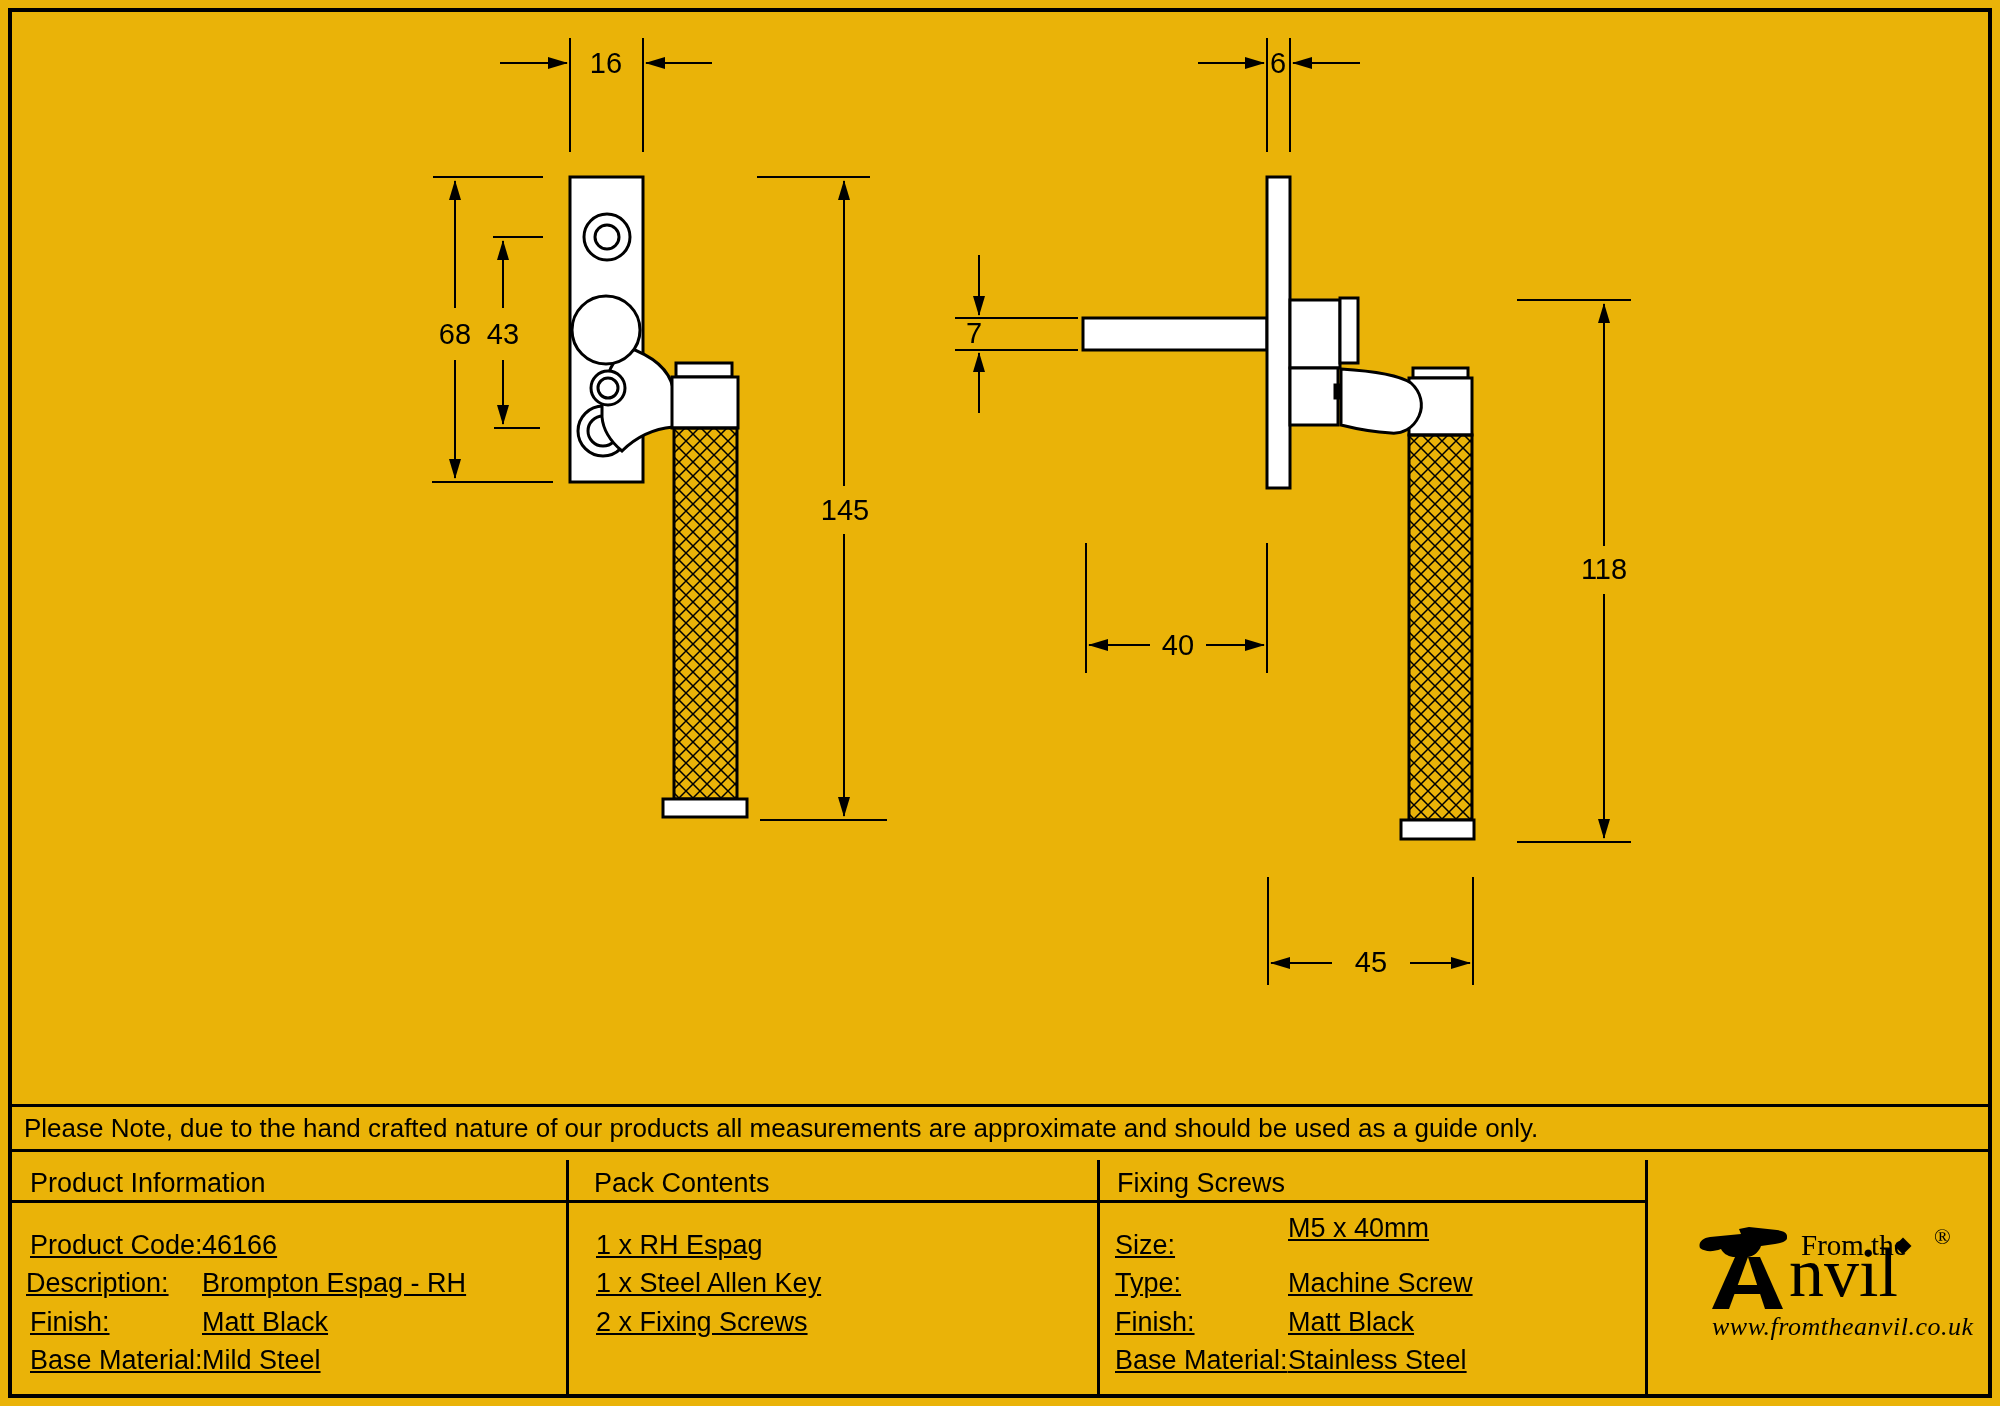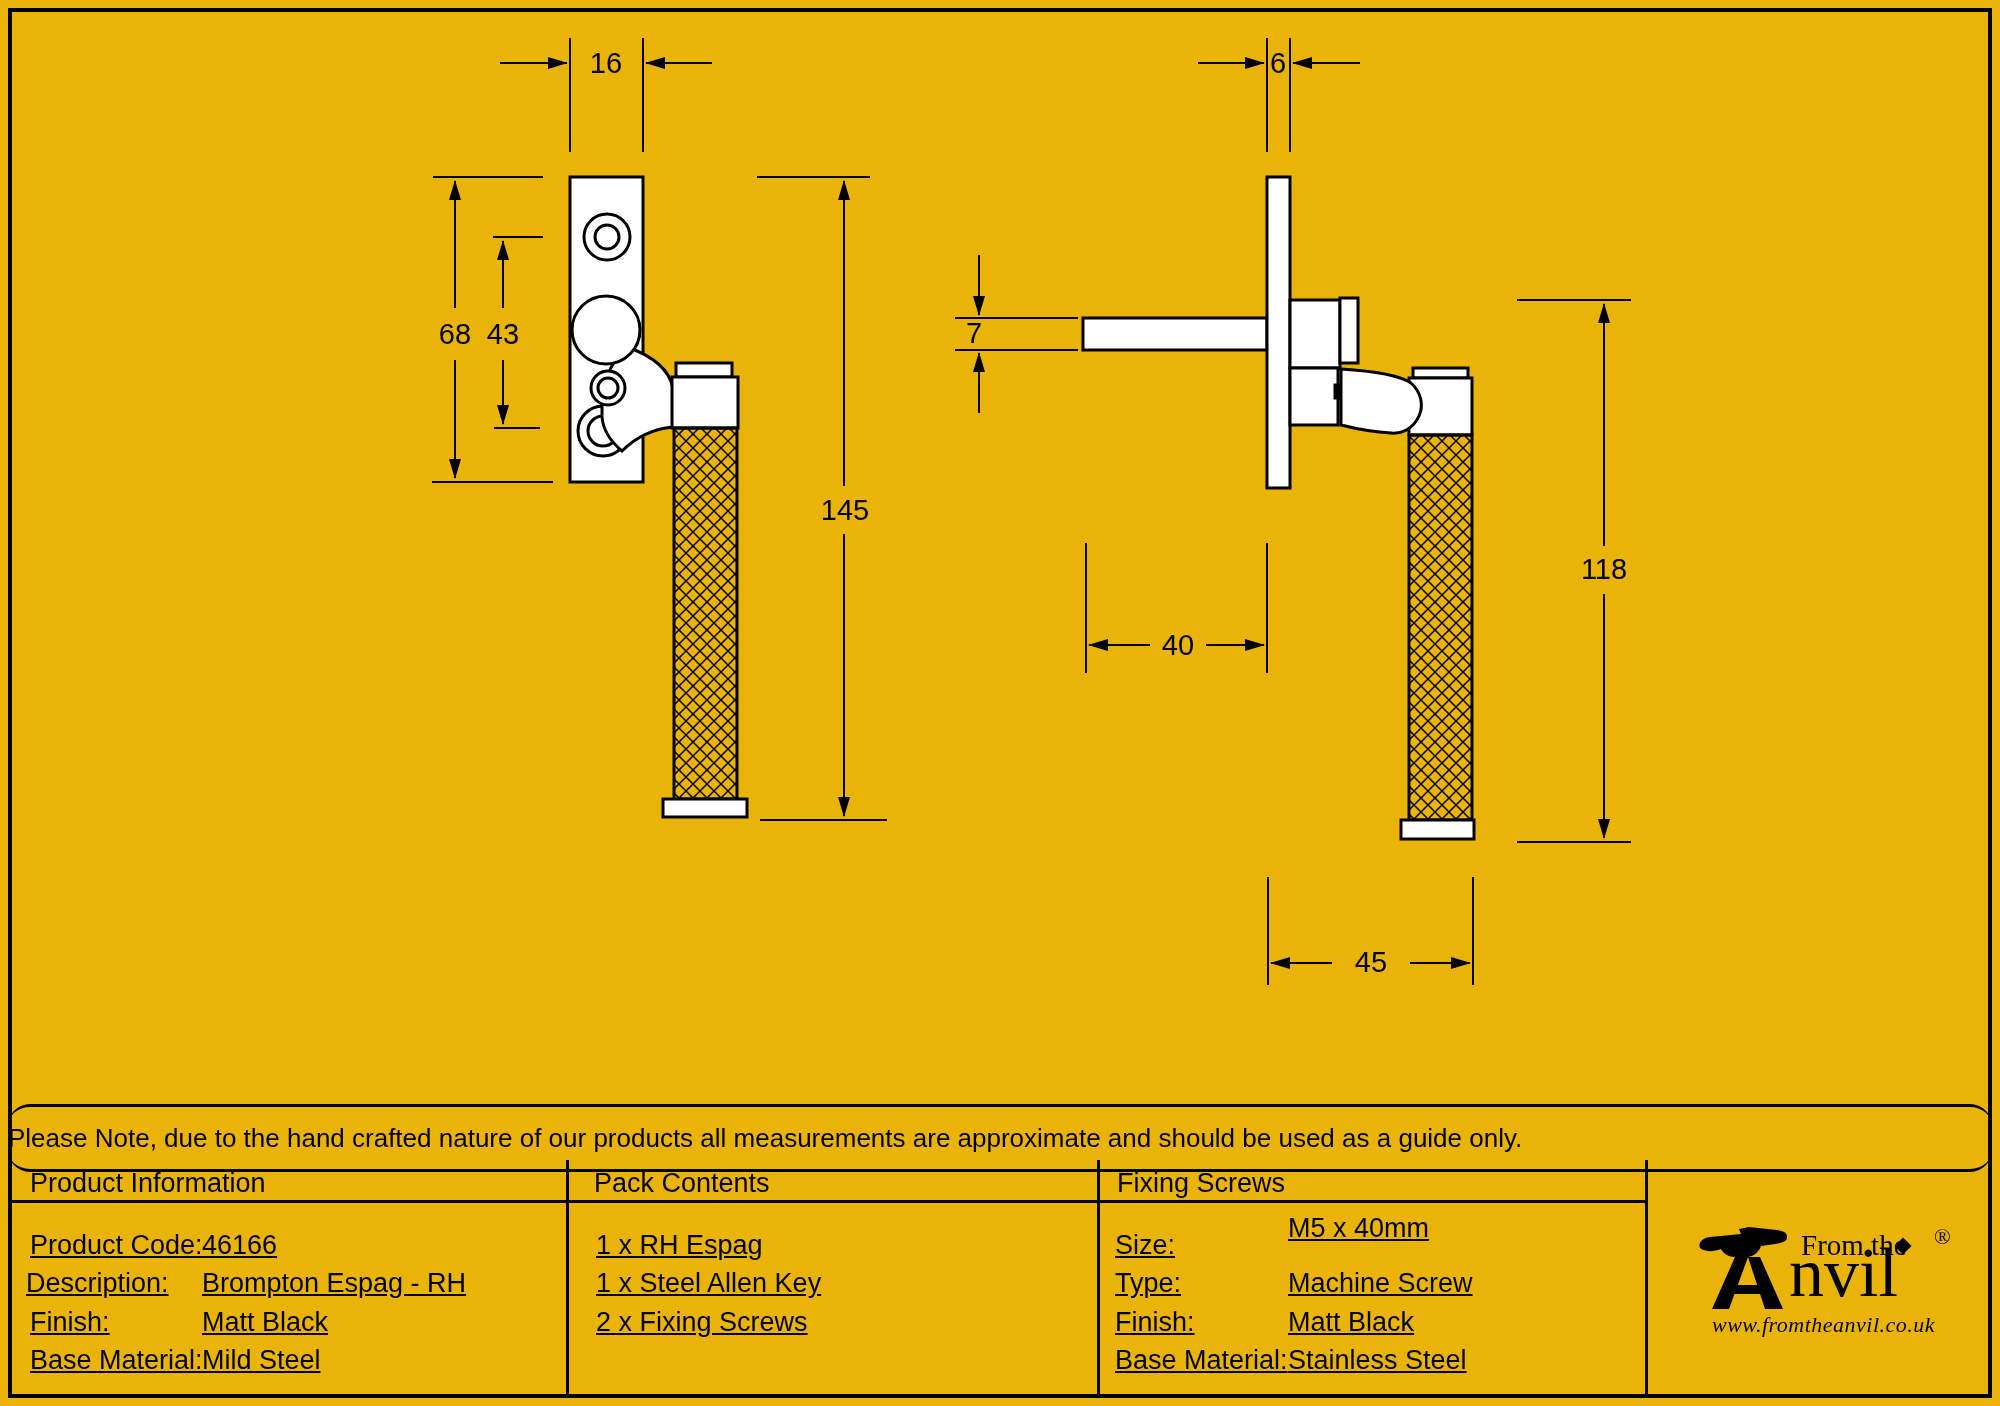--- a/index.html
+++ b/index.html
@@ -2,36 +2,36 @@
 <html><head>
 <meta charset="utf-8">
 <style>
   html,body{margin:0;padding:0;background:#e8e8e8;}
   .page{position:relative;width:2000px;height:1406px;background:#eab308;
         font-family:"Liberation Sans",sans-serif;color:#000;overflow:hidden;}
   .abs{position:absolute;}
   .line{position:absolute;background:#000;}
   .outer-border{position:absolute;left:8px;top:8px;width:1984px;height:1390px;
                 border:4px solid #000;box-sizing:border-box;}
-  .note-bar{position:absolute;left:8px;top:1104px;width:1984px;height:68px;
+  .note-bar{position:absolute;left:8px;top:1104px;width:1984px;height:48px;
             border-top:3px solid #000;border-bottom:3px solid #000;box-sizing:border-box;
-            display:flex;align-items:center;padding-left:0;font-size:26px;border-radius:22px;}
+            display:flex;align-items:center;padding-left:16px;font-size:26px;}
   .hdr{position:absolute;font-size:27px;line-height:34px;white-space:nowrap;}
   .cellTxt{position:absolute;font-size:27px;line-height:34px;white-space:nowrap;text-decoration:underline;}
   .drawing-svg{position:absolute;left:0;top:0;}
   .logo-prefix{position:absolute;left:1801px;top:1229px;font-family:"Liberation Serif",serif;
                font-size:29px;white-space:nowrap;}
   .logo-name{position:absolute;left:1789px;top:1238px;font-family:"Liberation Serif",serif;
              font-size:70px;line-height:1;white-space:nowrap;}
   .logo-reg{position:absolute;left:1934px;top:1224px;font-family:"Liberation Serif",serif;
             font-size:22px;}
   .logo-diamond{position:absolute;left:1897px;top:1240px;width:12px;height:12px;background:#000;
                 transform:rotate(45deg);}
   .logo-url{position:absolute;left:1712px;top:1312px;font-family:"Liberation Serif",serif;
-            font-style:italic;font-size:22px;letter-spacing:0.5px;white-space:nowrap;}
+            font-style:italic;font-size:26px;letter-spacing:0.5px;white-space:nowrap;}
 </style>
 </head>
 <body>
 
 <div class="page">
 
   <svg class="drawing-svg" width="2000" height="1100" viewBox="0 0 2000 1100">
     <defs>
       <marker id="arw" viewBox="0 0 10 6" markerWidth="10" markerHeight="6" refX="9.5" refY="3" orient="auto-start-reverse" markerUnits="strokeWidth">
         <path d="M0,0 L10,3 L0,6 Z" fill="#000"></path>

